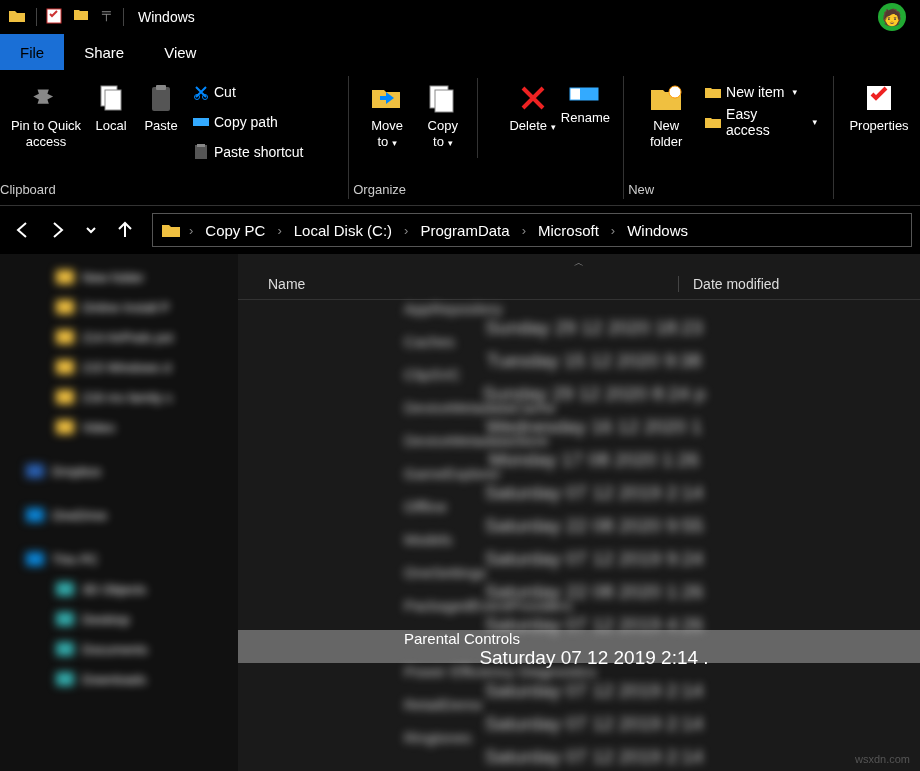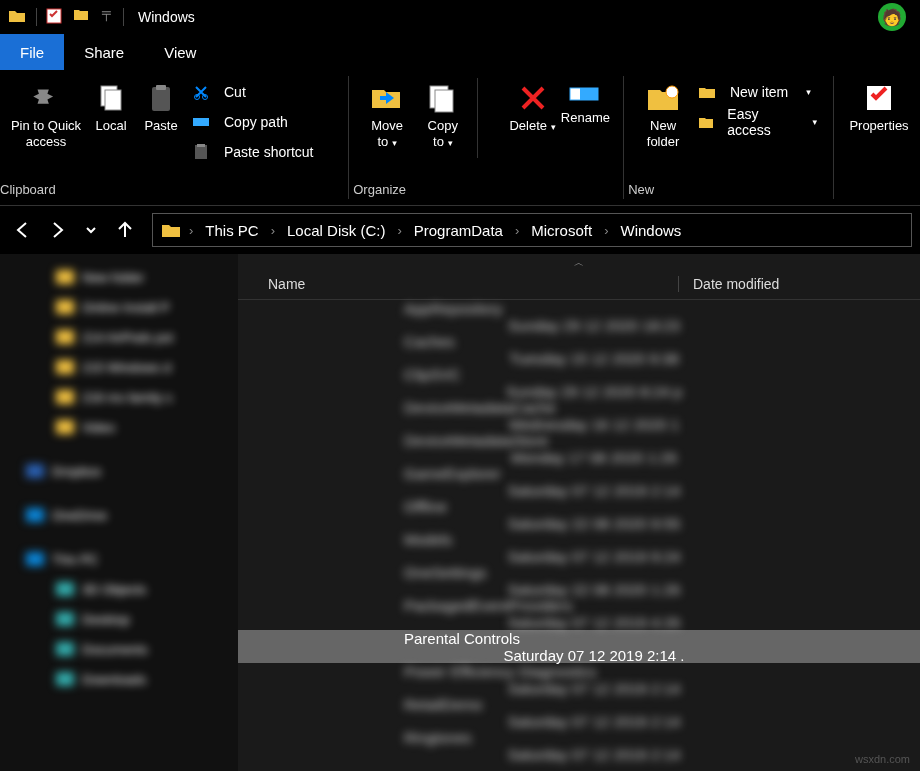--- a/index.html
+++ b/index.html
@@ -4,30 +4,30 @@
 <style>
   * { box-sizing: border-box; margin: 0; padding: 0; font-family: "Segoe UI", sans-serif; }
   body { background: #000; color: #fff; width: 920px; height: 771px; overflow: hidden; font-size: 13px; }
   .titlebar { height: 34px; background: #000; display: flex; align-items: center; padding: 0 4px; }
   .titlebar .icon { width: 20px; height: 20px; margin: 0 4px; }
   .titlebar .sep { width: 1px; height: 18px; background: #444; margin: 0 4px; }
   .titlebar .title { margin-left: 10px; font-size: 14px; }
   .titlebar .avatar { margin-left: auto; margin-right: 10px; width: 28px; height: 28px; border-radius: 50%; background: #2a3; display:flex; align-items:center; justify-content:center; font-size:16px;}
   .tabs { height: 36px; background: #000; display: flex; }
   .tab { padding: 0 20px; display: flex; align-items: center; font-size: 15px; cursor: pointer; }
-  .tab.file { background: #1a6fd6; color:#ffffff;}
+  .tab.file { background: #1a6fd6; color:#000000;}
   .tab.active { background: #1a1a1a; }
   .ribbon { height: 136px; background: #000; display: flex; border-bottom: 1px solid #333;}
   .group { display: flex; flex-direction: column; padding: 4px 0; }
   .group-body { flex: 1; display: flex; align-items: flex-start; padding: 4px 6px; }
   .group-label { text-align: left; font-size: 13px; color: #ccc; padding: 2px 0 4px; }
   .bigbtn { display:flex; flex-direction:column; align-items:center; justify-content:flex-start; width:64px; padding:4px 2px; cursor:pointer; text-align:center; font-size:13px; }
   .bigbtn .lbl { margin-top: 4px; line-height: 1.2; }
   .smallbtns { display:flex; flex-direction:column; gap:6px; padding: 2px 6px;}
-  .smallbtn { display:flex; align-items:center; gap:14px; cursor:pointer; font-size:14px; height:24px;}
+  .smallbtn { display:flex; align-items:center; gap:4px; cursor:pointer; font-size:14px; height:24px;}
   .vsep { width:1px; background:#333; margin: 6px 4px;}
   .navrow { height: 48px; background:#000; display:flex; align-items:center; padding: 0 8px; gap:4px;}
   .navarrow { width:30px; height:30px; display:flex; align-items:center; justify-content:center; cursor:pointer; color:#fff;}
   .crumbs { flex:1; height:34px; border:1px solid #555; background:#000; display:flex; align-items:center; margin-left:8px;}
   .crumb { padding:0 10px; font-size:15px; cursor:pointer; display:flex; align-items:center;}
   .crumb-sep { color:#888; padding:0 2px;}
   .content { display:flex; height: calc(771px - 34px - 36px - 136px - 48px);}
   .sidebar { width:238px; background:#111; padding:8px 0; overflow:hidden;}
   .sbitem { display:flex; align-items:center; height:30px; padding-left:56px; filter: blur(4px); cursor:pointer;}
   .sbitem .ficon { width:18px; height:14px; background:#f0c040; margin-right:8px;}
@@ -36,21 +36,21 @@
   .collapse-arrow { position:absolute; top:2px; left:50%; transform:translateX(-50%); color:#aaa; font-size:10px; cursor:pointer;}
   .headers { display:flex; height:32px; align-items:center; border-bottom:1px solid #333; padding-left:30px; margin-top:14px;}
   .hcol { font-size:14px; color:#ddd;}
   .hcol.name { width:410px;}
   .hcol.date { border-left:1px solid #444; padding-left:14px;}
   .rows { }
   .row { display:flex; align-items:center; height:33px; padding-left:30px; cursor:pointer;flex-direction:column;}
   .row.selected { background:#666;}
   .row .ficon { width:18px; height:14px; background:#f0c040; margin-right:12px;}
   .row .rname { width:380px; font-size:15px;}
-  .row .rdate { font-size:15px;}
+  .row .rdate { font-size:19px;}
   .row.blurred .rname, .row.blurred .rdate { filter: blur(4px); color:#ccc;}
   svg { display:block; }
   .dropdown-arrow { font-size:9px; margin-left:4px;}
 </style>
 </head>
 <body>
 
 <div class="titlebar">
   <span class="icon">
       <svg width="18" height="18">
@@ -229,21 +229,21 @@
         <path d="M10 3v14M4 9l6-6 6 6" stroke="#fff" stroke-width="2" fill="none"></path>
       </svg>
     </div>
   <div class="crumbs">
     <span style="padding:0 6px 0 8px;">
         <svg width="20" height="16">
           <path d="M1 3h7l2 2h9v10H1z" fill="#f0c040"></path>
         </svg>
       </span>
     <span class="crumb-sep">›</span>
-    <span class="crumb">This PC</span>
+    <span class="crumb">Copy PC</span>
     <span class="crumb-sep">›</span>
     <span class="crumb">Local Disk (C:)</span>
     <span class="crumb-sep">›</span>
     <span class="crumb">ProgramData</span>
     <span class="crumb-sep">›</span>
     <span class="crumb">Microsoft</span>
     <span class="crumb-sep">›</span>
     <span class="crumb">Windows</span>
   </div>
 </div>

